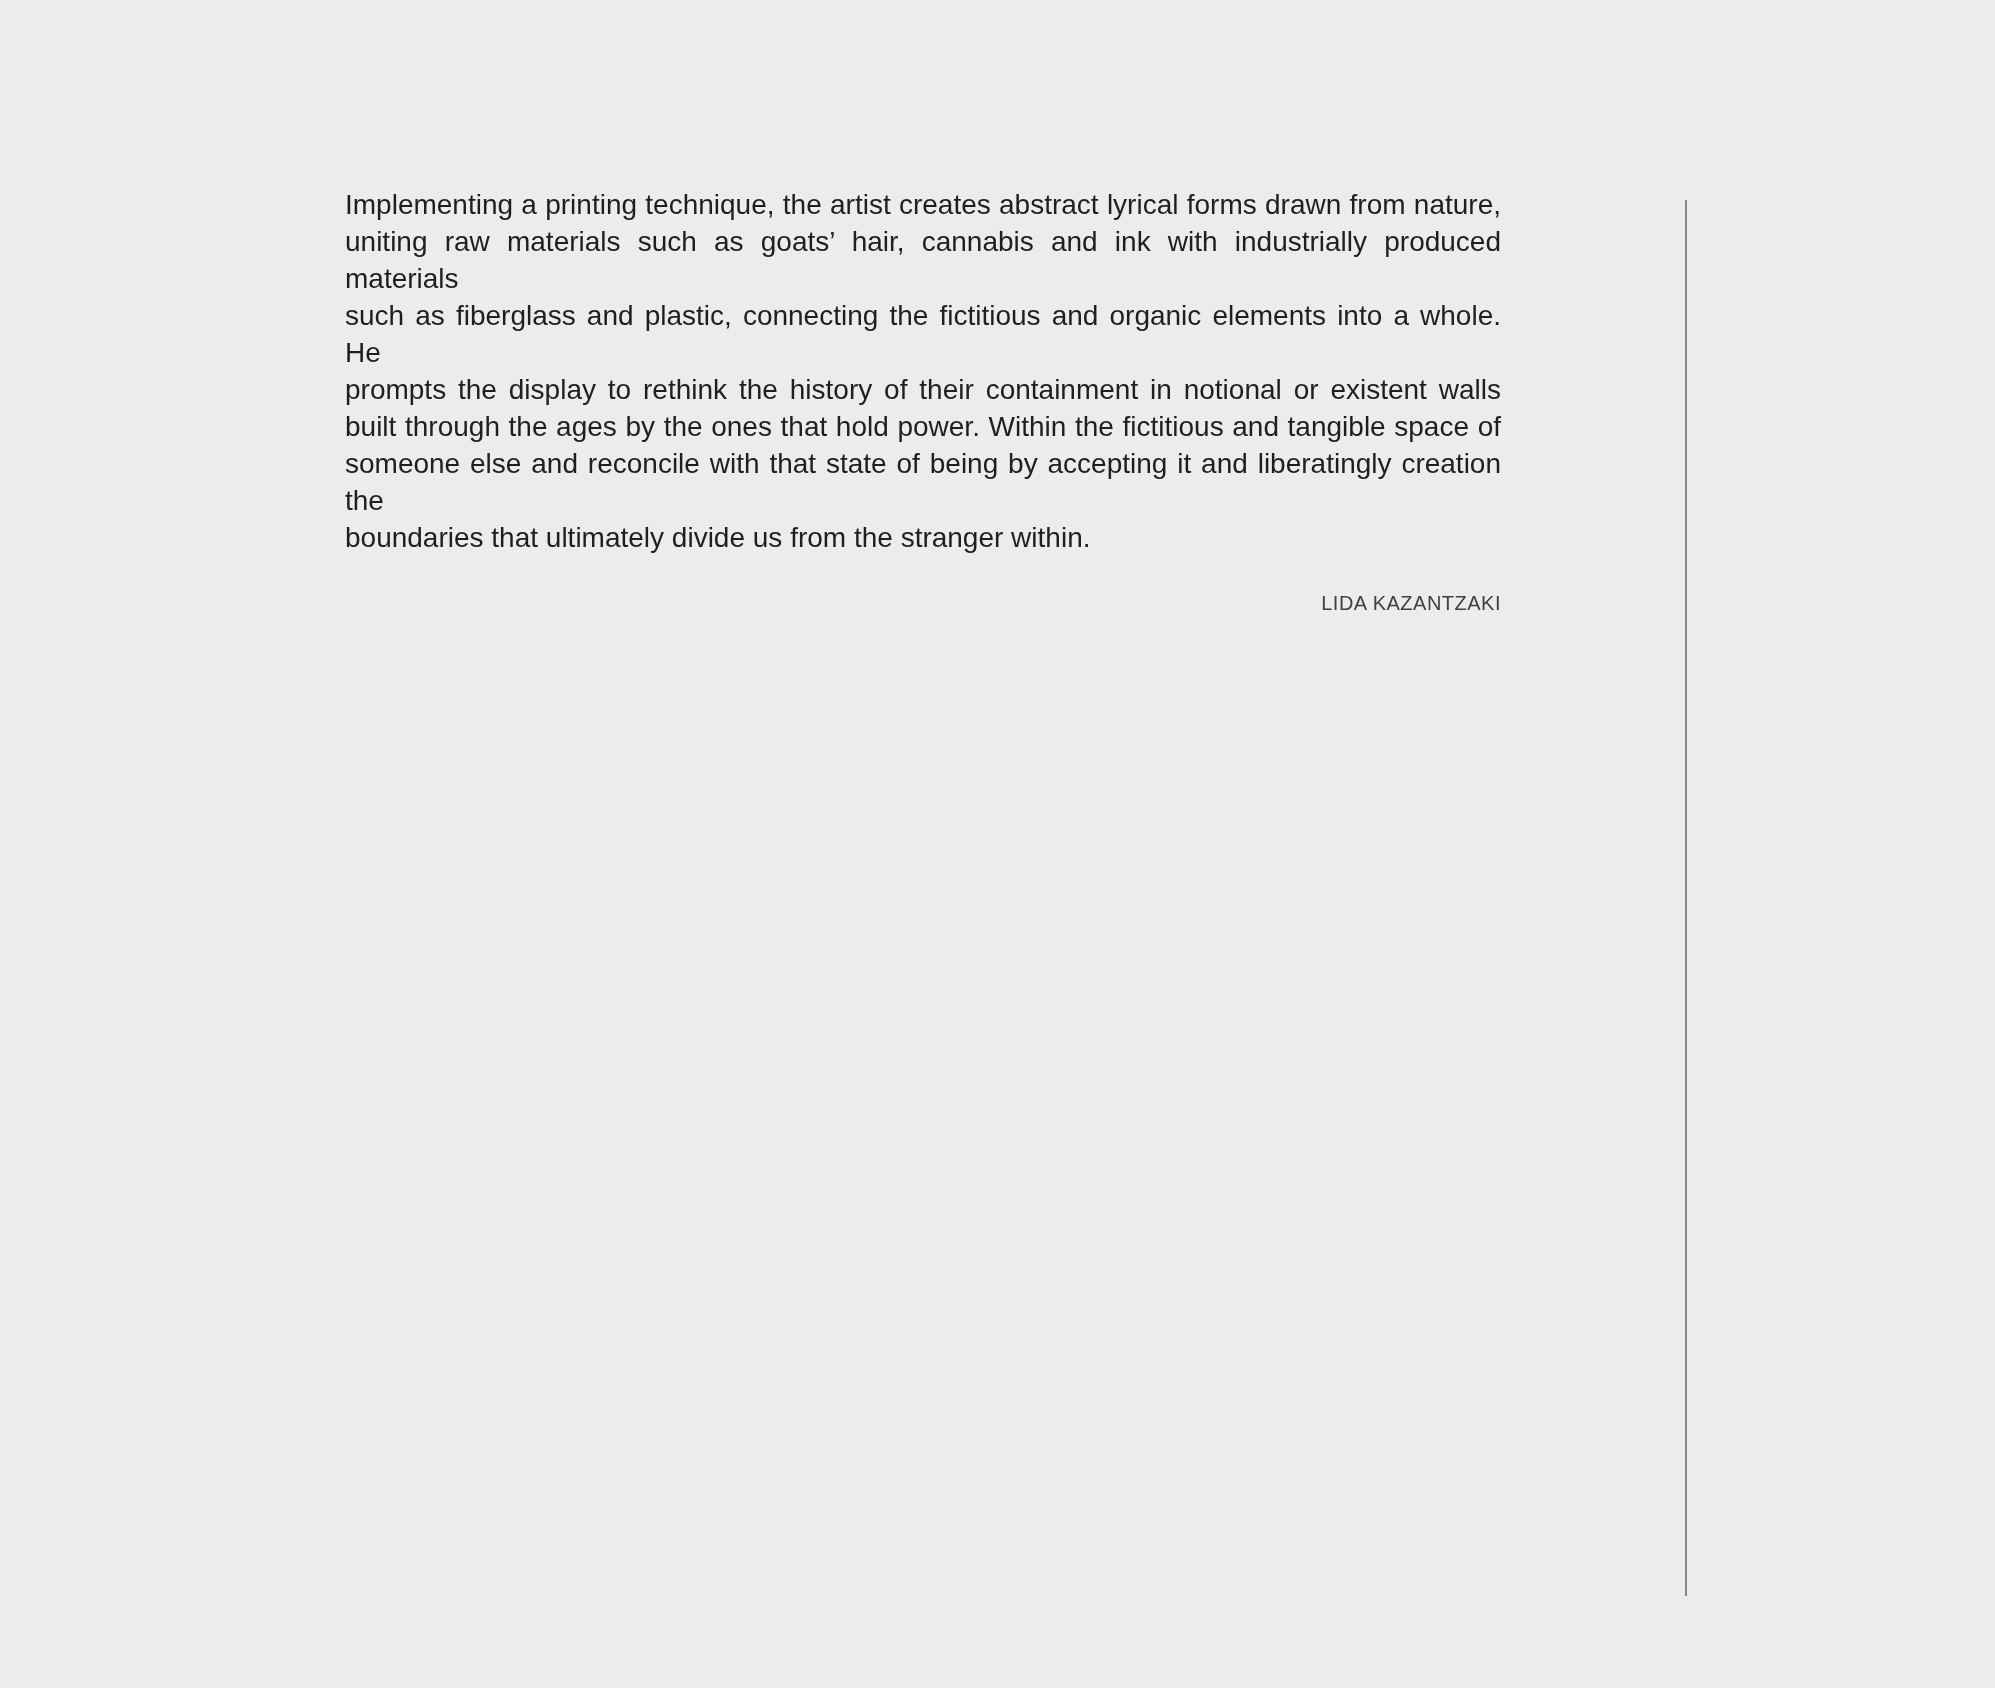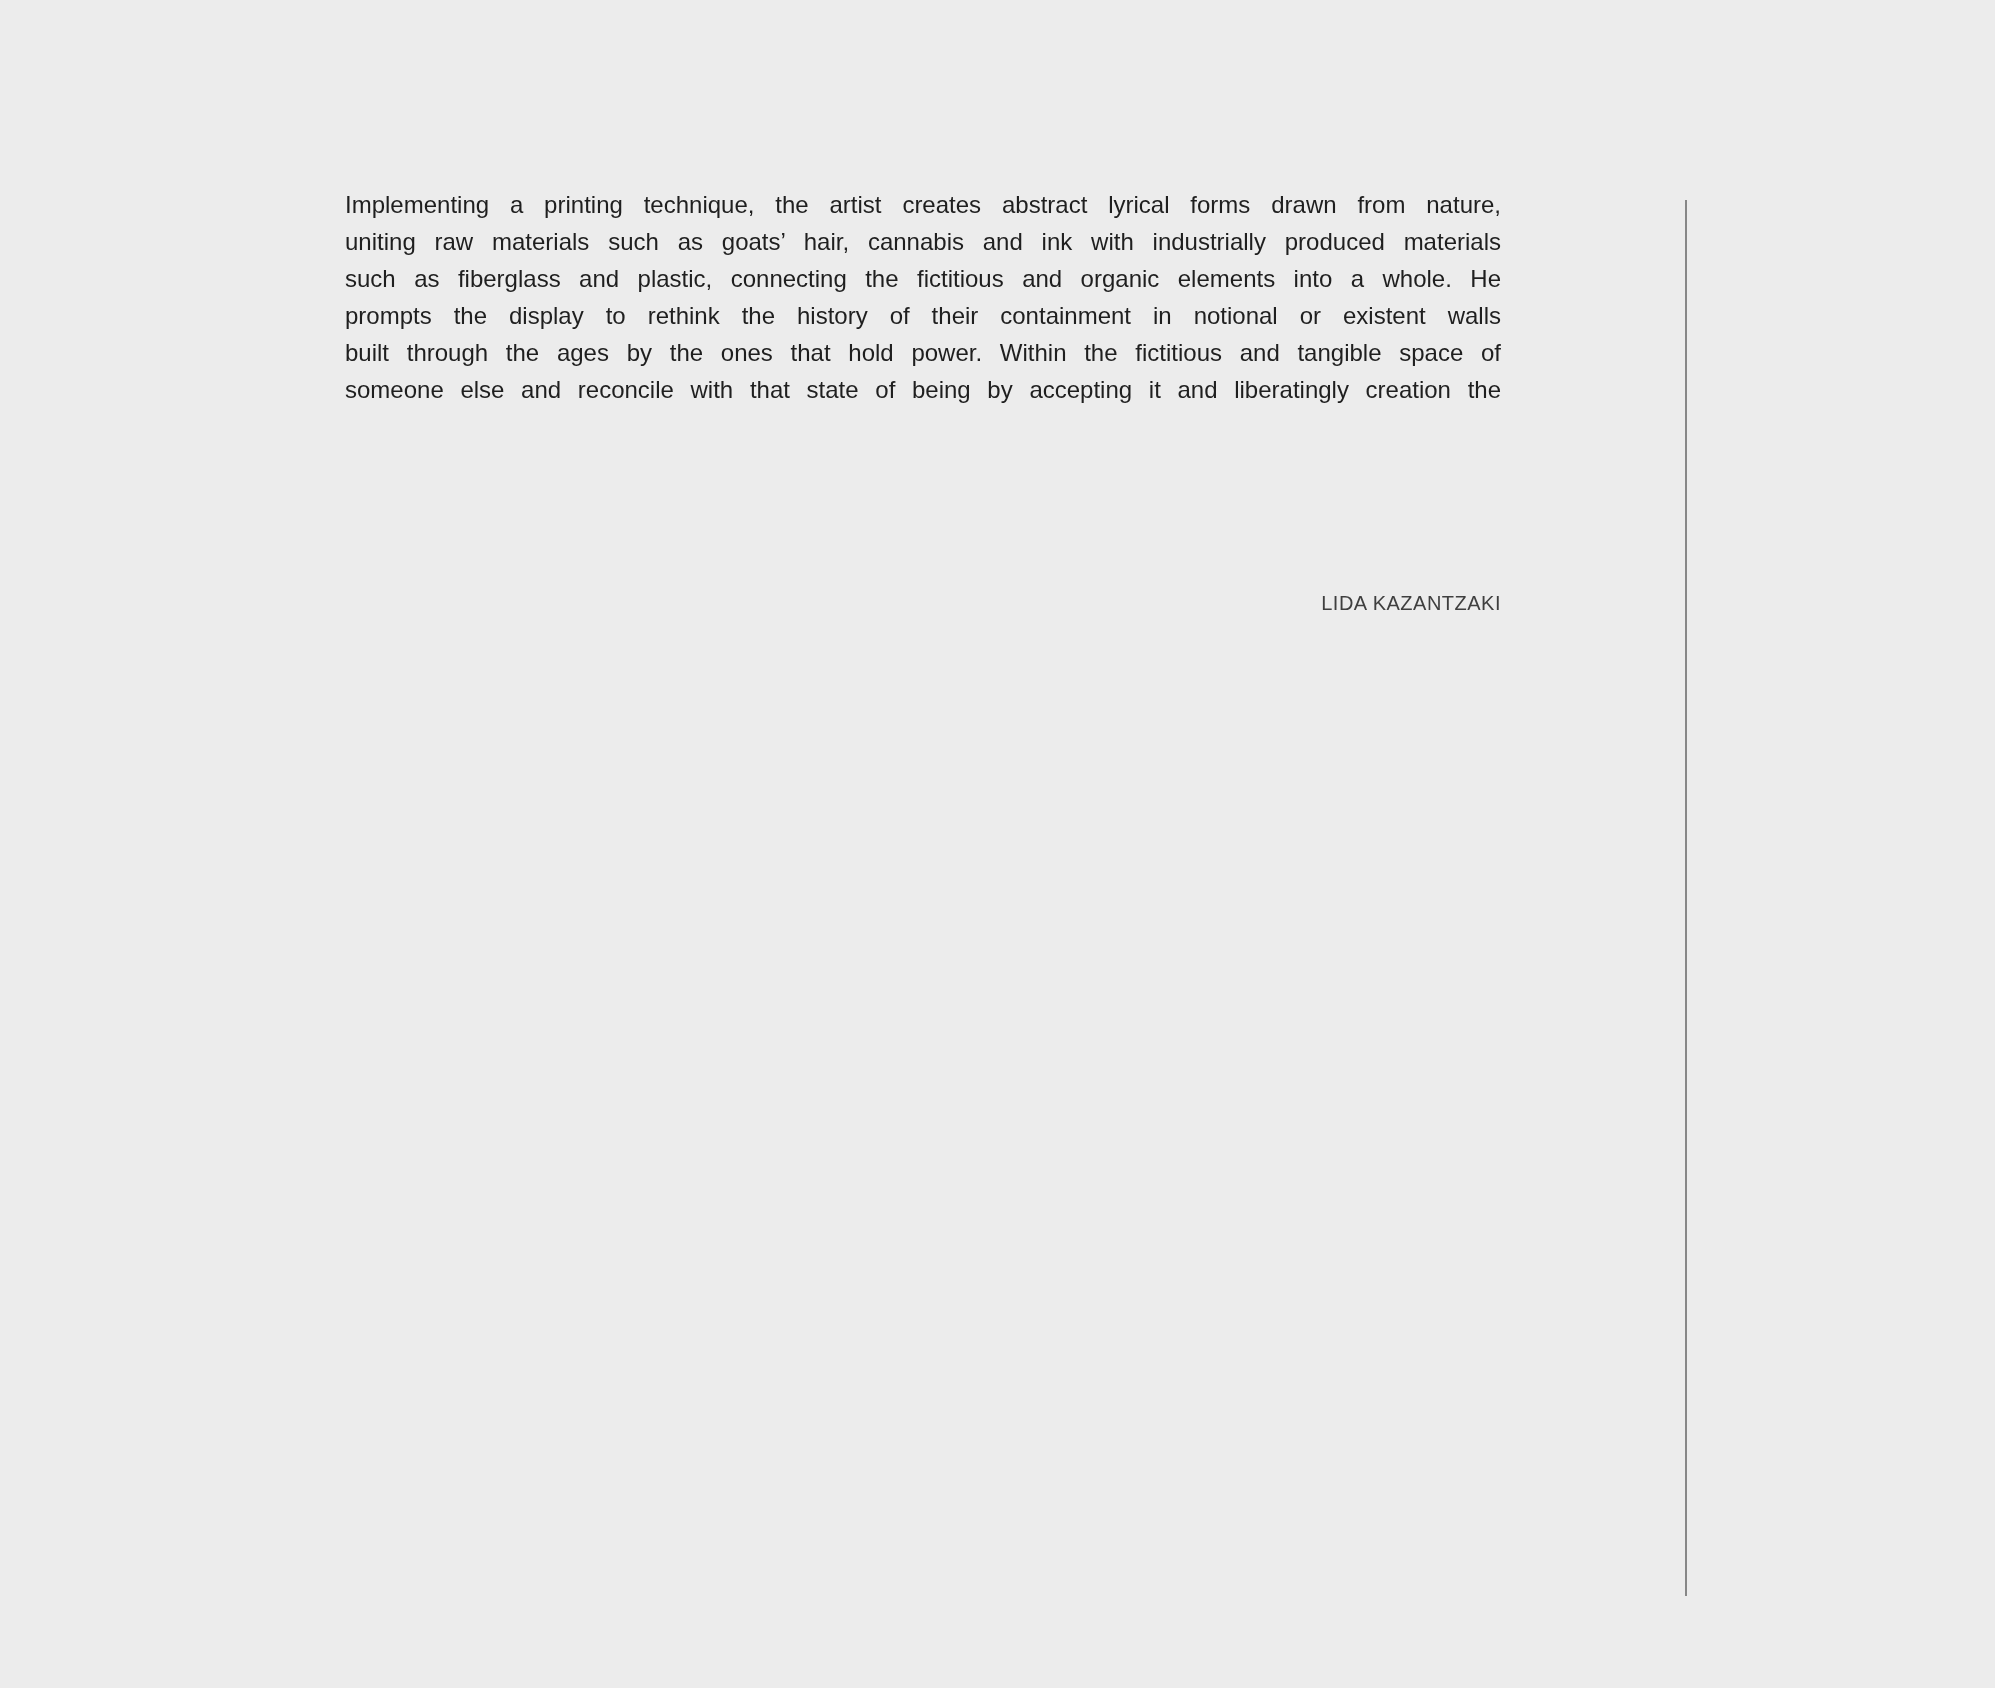--- a/index.html
+++ b/index.html
@@ -14,21 +14,21 @@
     width: 1995px;
     height: 1688px;
     background: #ececec;
     overflow: hidden;
   }
   .text-block {
     position: absolute;
     left: 345px;
     top: 186px;
     width: 1156px;
-    font-size: 24px;
+    font-size: 28px;
     line-height: 37px;
     color: #1f1f1f;
   }
   .text-block .line {
     display: block;
     width: 100%;
   }
   .text-block .line.just {
     text-align: justify;
     text-align-last: justify;
@@ -62,19 +62,20 @@
 
 <div class="page">
 
   <div class="text-block">
     <span class="line just">Implementing a printing technique, the artist creates abstract lyrical forms drawn from nature,</span>
     <span class="line just">uniting raw materials such as goats’ hair, cannabis and ink with industrially produced materials</span>
     <span class="line just">such as fiberglass and plastic, connecting the fictitious and organic elements into a whole. He</span>
     <span class="line just">prompts the display to rethink the history of their containment in notional or existent walls</span>
     <span class="line just">built through the ages by the ones that hold power. Within the fictitious and tangible space of</span>
     <span class="line just">someone else and reconcile with that state of being by accepting it and liberatingly creation the</span>
+    <span class="line last">boundaries that ultimately divide us from the stranger within.</span>
   </div>
 
   <div class="signature-block">LIDA KAZANTZAKI</div>
 
   <div class="v-divider"></div>
 
 </div>
 
 </body></html>

